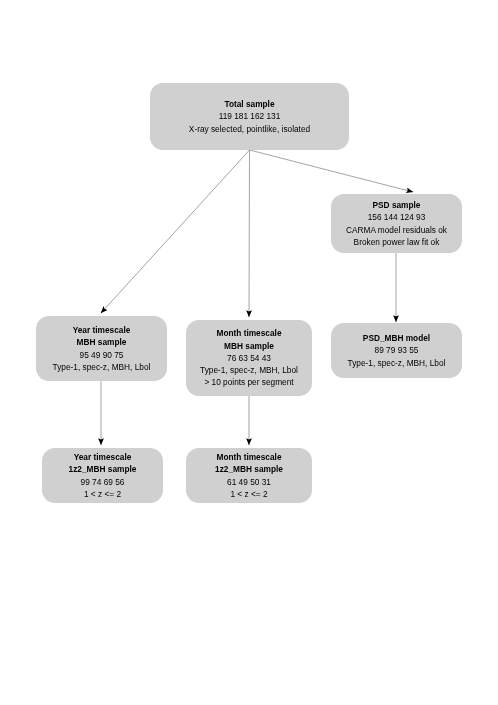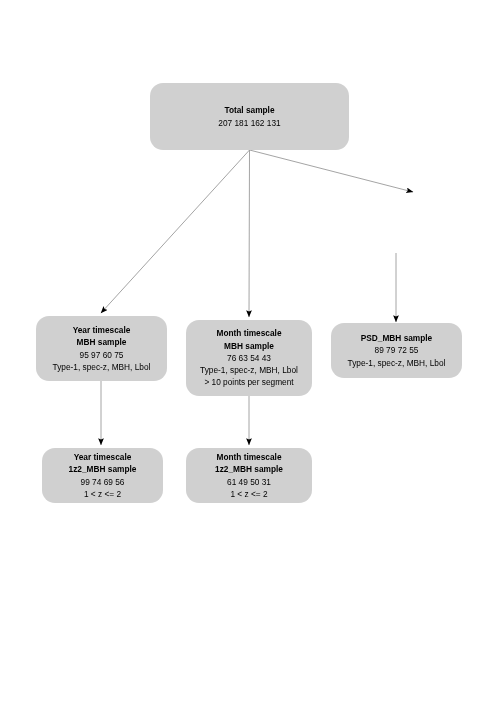--- a/index.html
+++ b/index.html
@@ -63,42 +63,49 @@
       <line x1="249.5" y1="137" x2="249" y2="304" marker-end="url(#ah)"></line>
       <line x1="249.5" y1="137" x2="413" y2="179" marker-end="url(#ah)"></line>
       <line x1="396" y1="240" x2="396" y2="309" marker-end="url(#ah)"></line>
       <line x1="101" y1="368" x2="101" y2="432" marker-end="url(#ah)"></line>
       <line x1="249" y1="382" x2="249" y2="432" marker-end="url(#ah)"></line>
     </g>
   </svg>
 
   <div class="node" style="left:150px; top:70px; width:199px; height:67px;">
     <span class="ln b">Total sample</span>
-    <span class="ln">207 181 162 131</span>
+    <span class="ln">119 181 162 131</span>
+    <span class="ln">X-ray selected, pointlike, isolated</span>
   </div>
 
+  <div class="node" style="left:331px; top:181px; width:131px; height:59px;">
+    <span class="ln b">PSD sample</span>
+    <span class="ln">156 144 124 93</span>
+    <span class="ln">CARMA model residuals ok</span>
+    <span class="ln">Broken power law fit ok</span>
+  </div>
 
   <div class="node" style="left:36px; top:303px; width:131px; height:65px;">
     <span class="ln b">Year timescale</span>
     <span class="ln b">MBH sample</span>
-    <span class="ln">95 97 60 75</span>
+    <span class="ln">95 49 90 75</span>
     <span class="ln">Type-1, spec-z, MBH, Lbol</span>
   </div>
 
   <div class="node" style="left:186px; top:307px; width:126px; height:76px;">
     <span class="ln b">Month timescale</span>
     <span class="ln b">MBH sample</span>
     <span class="ln">76 63 54 43</span>
     <span class="ln">Type-1, spec-z, MBH, Lbol</span>
     <span class="ln">&gt; 10 points per segment</span>
   </div>
 
   <div class="node" style="left:331px; top:310px; width:131px; height:55px;">
-    <span class="ln b">PSD_MBH sample</span>
-    <span class="ln">89 79 72 55</span>
+    <span class="ln b">PSD_MBH model</span>
+    <span class="ln">89 79 93 55</span>
     <span class="ln">Type-1, spec-z, MBH, Lbol</span>
   </div>
 
   <div class="node" style="left:42px; top:435px; width:121px; height:55px;">
     <span class="ln b">Year timescale</span>
     <span class="ln b">1z2_MBH sample</span>
     <span class="ln">99 74 69 56</span>
     <span class="ln">1 &lt; z &lt;= 2</span>
   </div>
 

